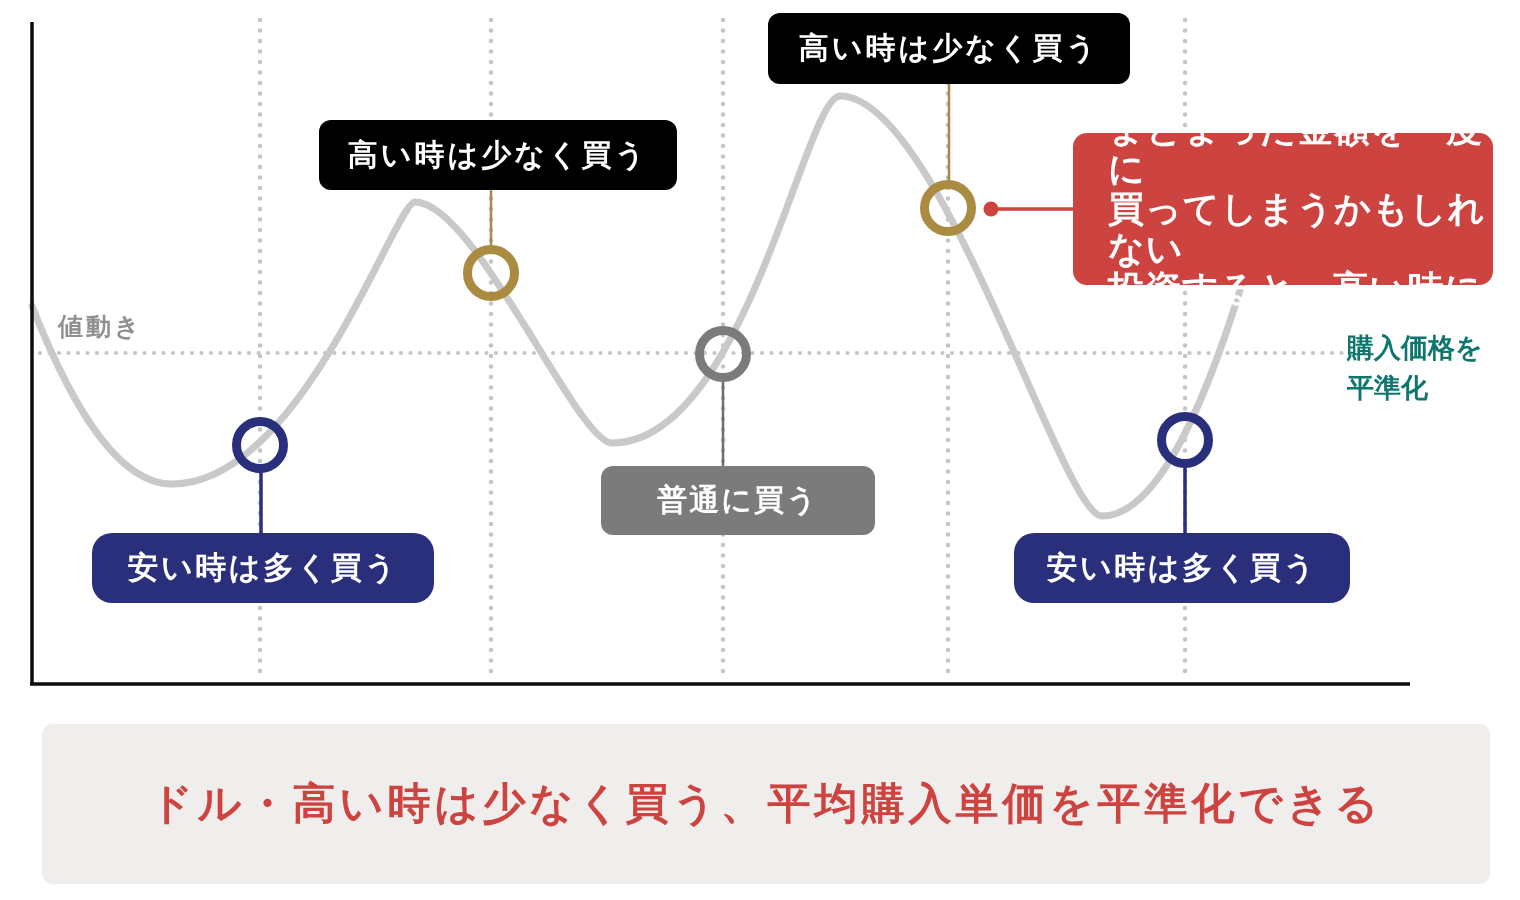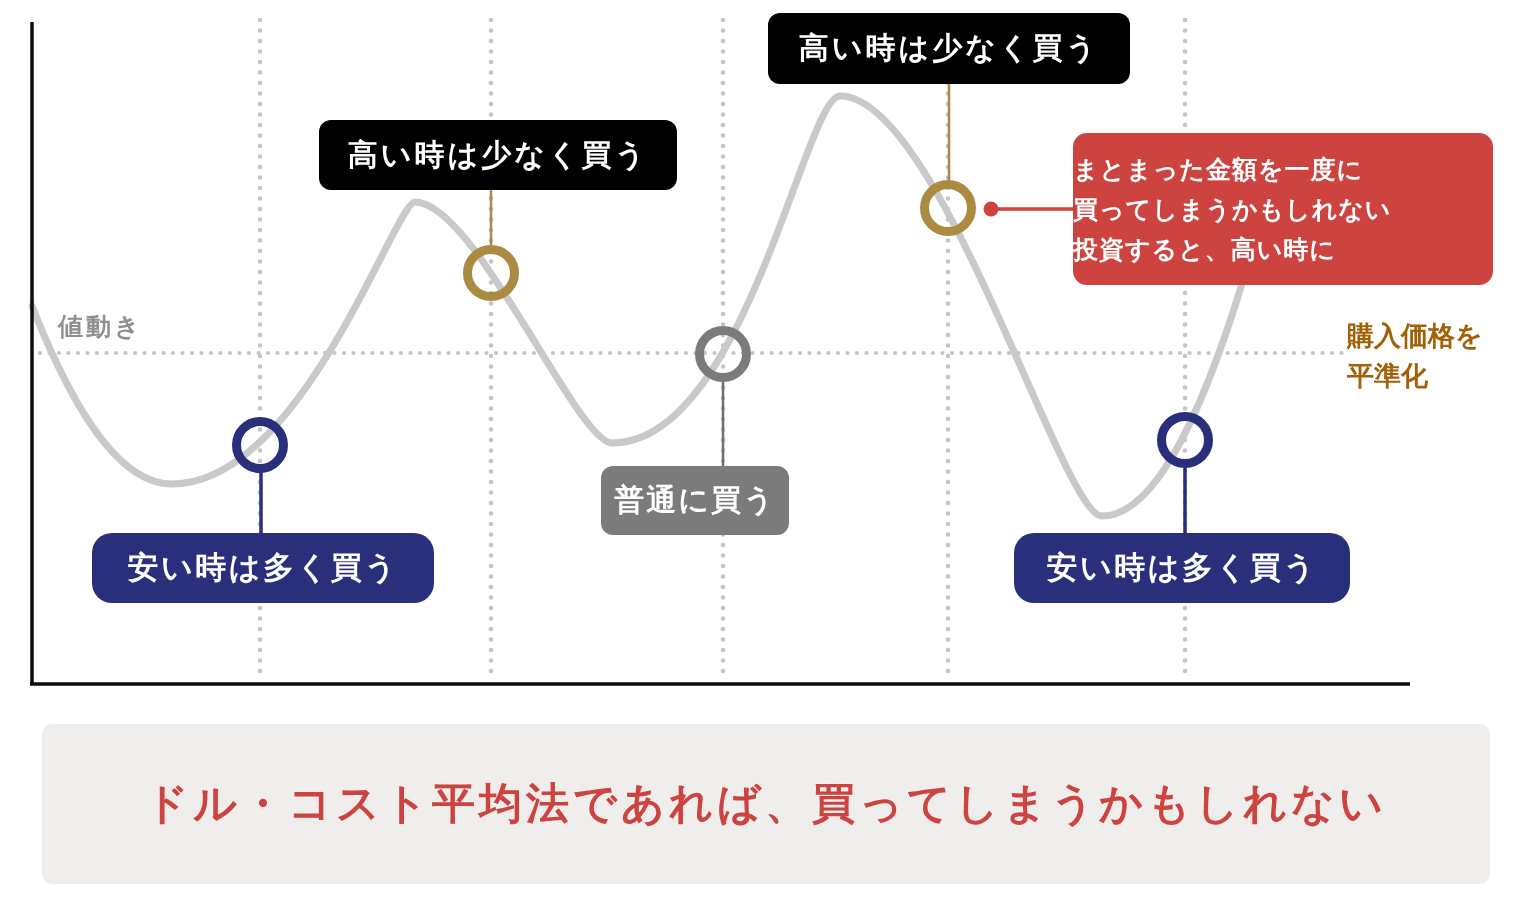--- a/index.html
+++ b/index.html
@@ -10,25 +10,25 @@
   #chart-svg{position:absolute;left:0;top:0;}
   .callout{
     position:absolute;display:flex;align-items:center;justify-content:center;
     color:#ffffff;font-weight:bold;box-sizing:border-box;
   }
   .gold-box{background:#000000;border-radius:12px;font-size:30px;letter-spacing:3px;}
   .navy-box{background:#2A2F7C;border-radius:20px;font-size:31px;letter-spacing:2.5px;}
   .gray-box{background:#7B7B7B;border-radius:12px;font-size:30px;letter-spacing:2px;}
   .red-box{
     background:#CC433F;border-radius:14px;flex-direction:column;align-items:flex-start;
-    justify-content:center;font-size:25px;line-height:40px;letter-spacing:1px;
+    justify-content:center;padding-left:35px;font-size:36px;line-height:40px;letter-spacing:1px;
   }
   .axis-text{position:absolute;font-weight:bold;}
   #price-movement-label{left:58px;top:310px;font-size:25px;letter-spacing:3px;color:#8F8F8F;}
-  #purchase-price-label{left:1347px;top:316px;font-size:27px;line-height:40px;color:#a16207;}
+  #purchase-price-label{left:1347px;top:328px;font-size:27px;line-height:40px;color:#0f766e;}
   #conclusion-banner{
     position:absolute;left:42px;top:724px;width:1448px;height:160px;background:#F0EEEC;
     border-radius:10px;display:flex;align-items:center;justify-content:center;
   }
   #conclusion-text{
     color:#CC433F;font-size:43px;font-weight:bold;letter-spacing:4px;white-space:nowrap;
   }
 </style>
 </head>
 <body>
@@ -82,25 +82,25 @@
   </div>
 
   <div class="callout gold-box" style="left:319px;top:120px;width:358px;height:70px;">高い時は少なく買う</div>
 
   <div class="callout gold-box" style="left:768px;top:13px;width:362px;height:71px;">高い時は少なく買う</div>
 
   <div class="callout navy-box" style="left:92px;top:533px;width:342px;height:70px;">安い時は多く買う</div>
 
   <div class="callout navy-box" style="left:1014px;top:533px;width:336px;height:70px;">安い時は多く買う</div>
 
-  <div class="callout gray-box" style="left:601px;top:466px;width:188px;height:69px;">普通に買う</div>
+  <div class="callout gray-box" style="left:601px;top:466px;width:274px;height:69px;">普通に買う</div>
 
   <div class="callout red-box" style="left:1073px;top:133px;width:420px;height:152px;">
     <div>まとまった金額を一度に</div>
     <div>買ってしまうかもしれない</div>
     <div>投資すると、高い時に</div>
   </div>
 
   <div id="conclusion-banner">
-    <div id="conclusion-text">ドル・コスト平均法であれば、買ってしまうかもしれない</div>
+    <div id="conclusion-text">ドル・高い時は少なく買う、平均購入単価を平準化できる</div>
   </div>
 
 </div>
 
 </body></html>

